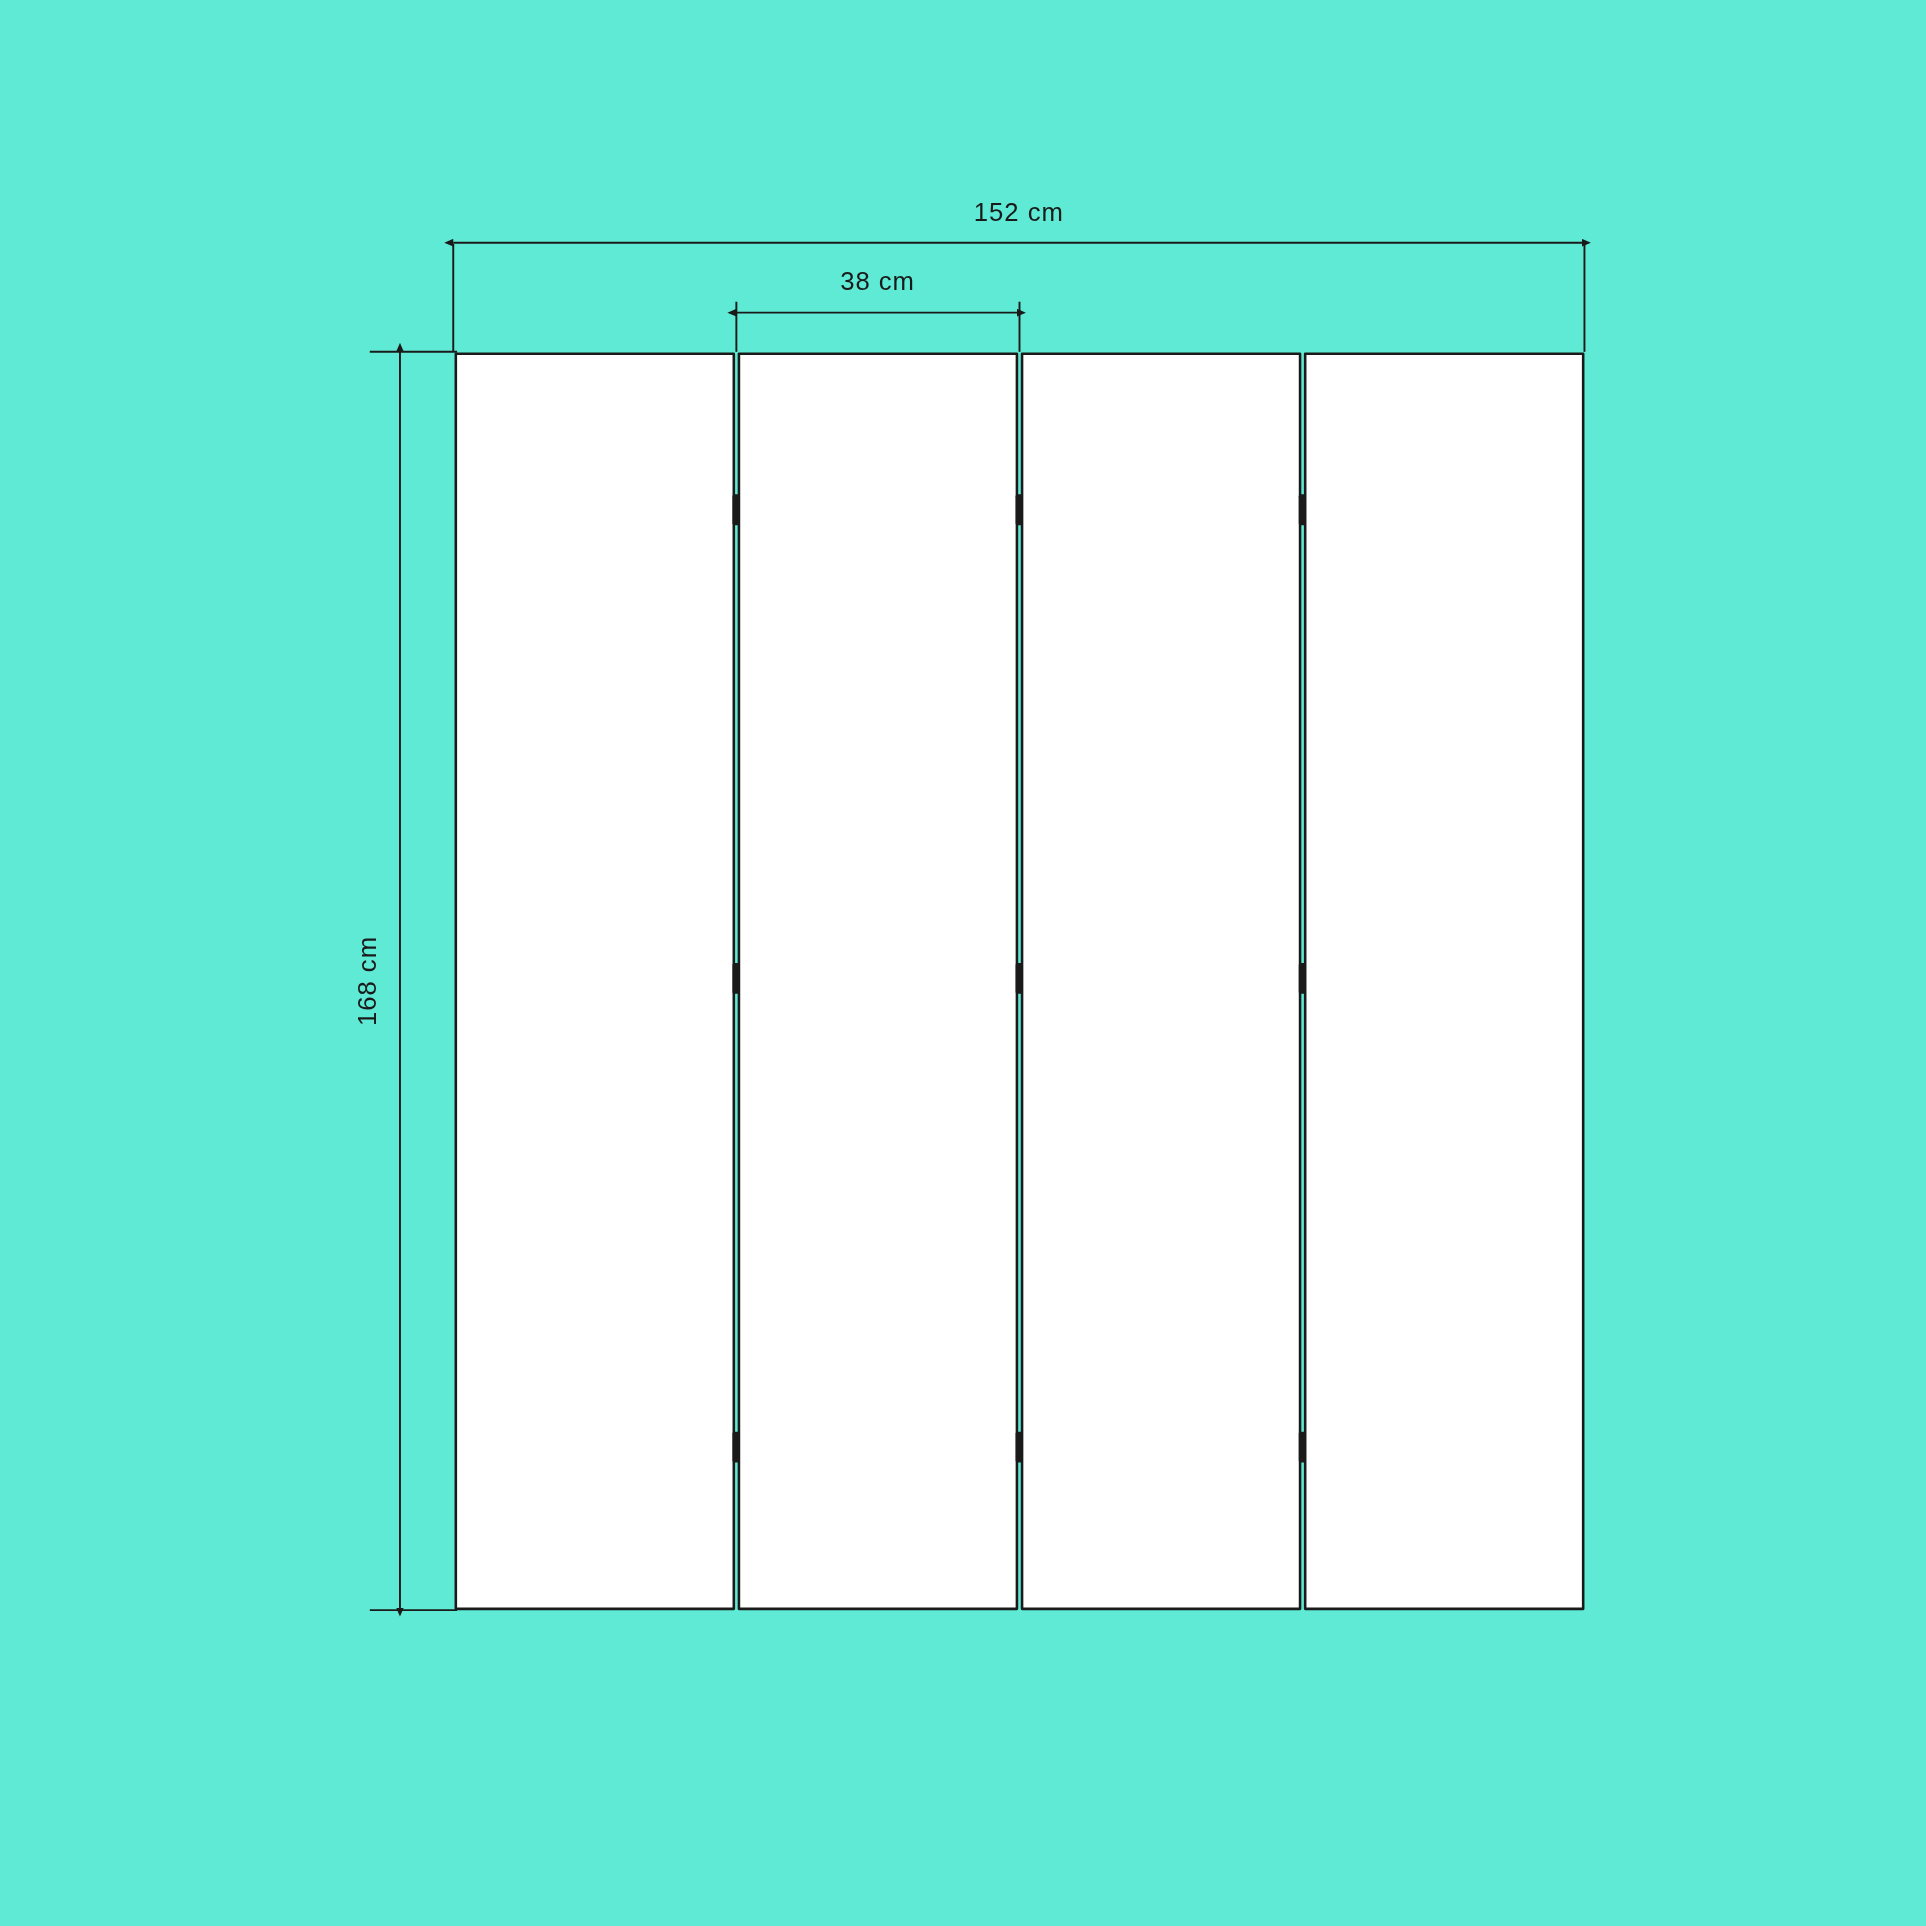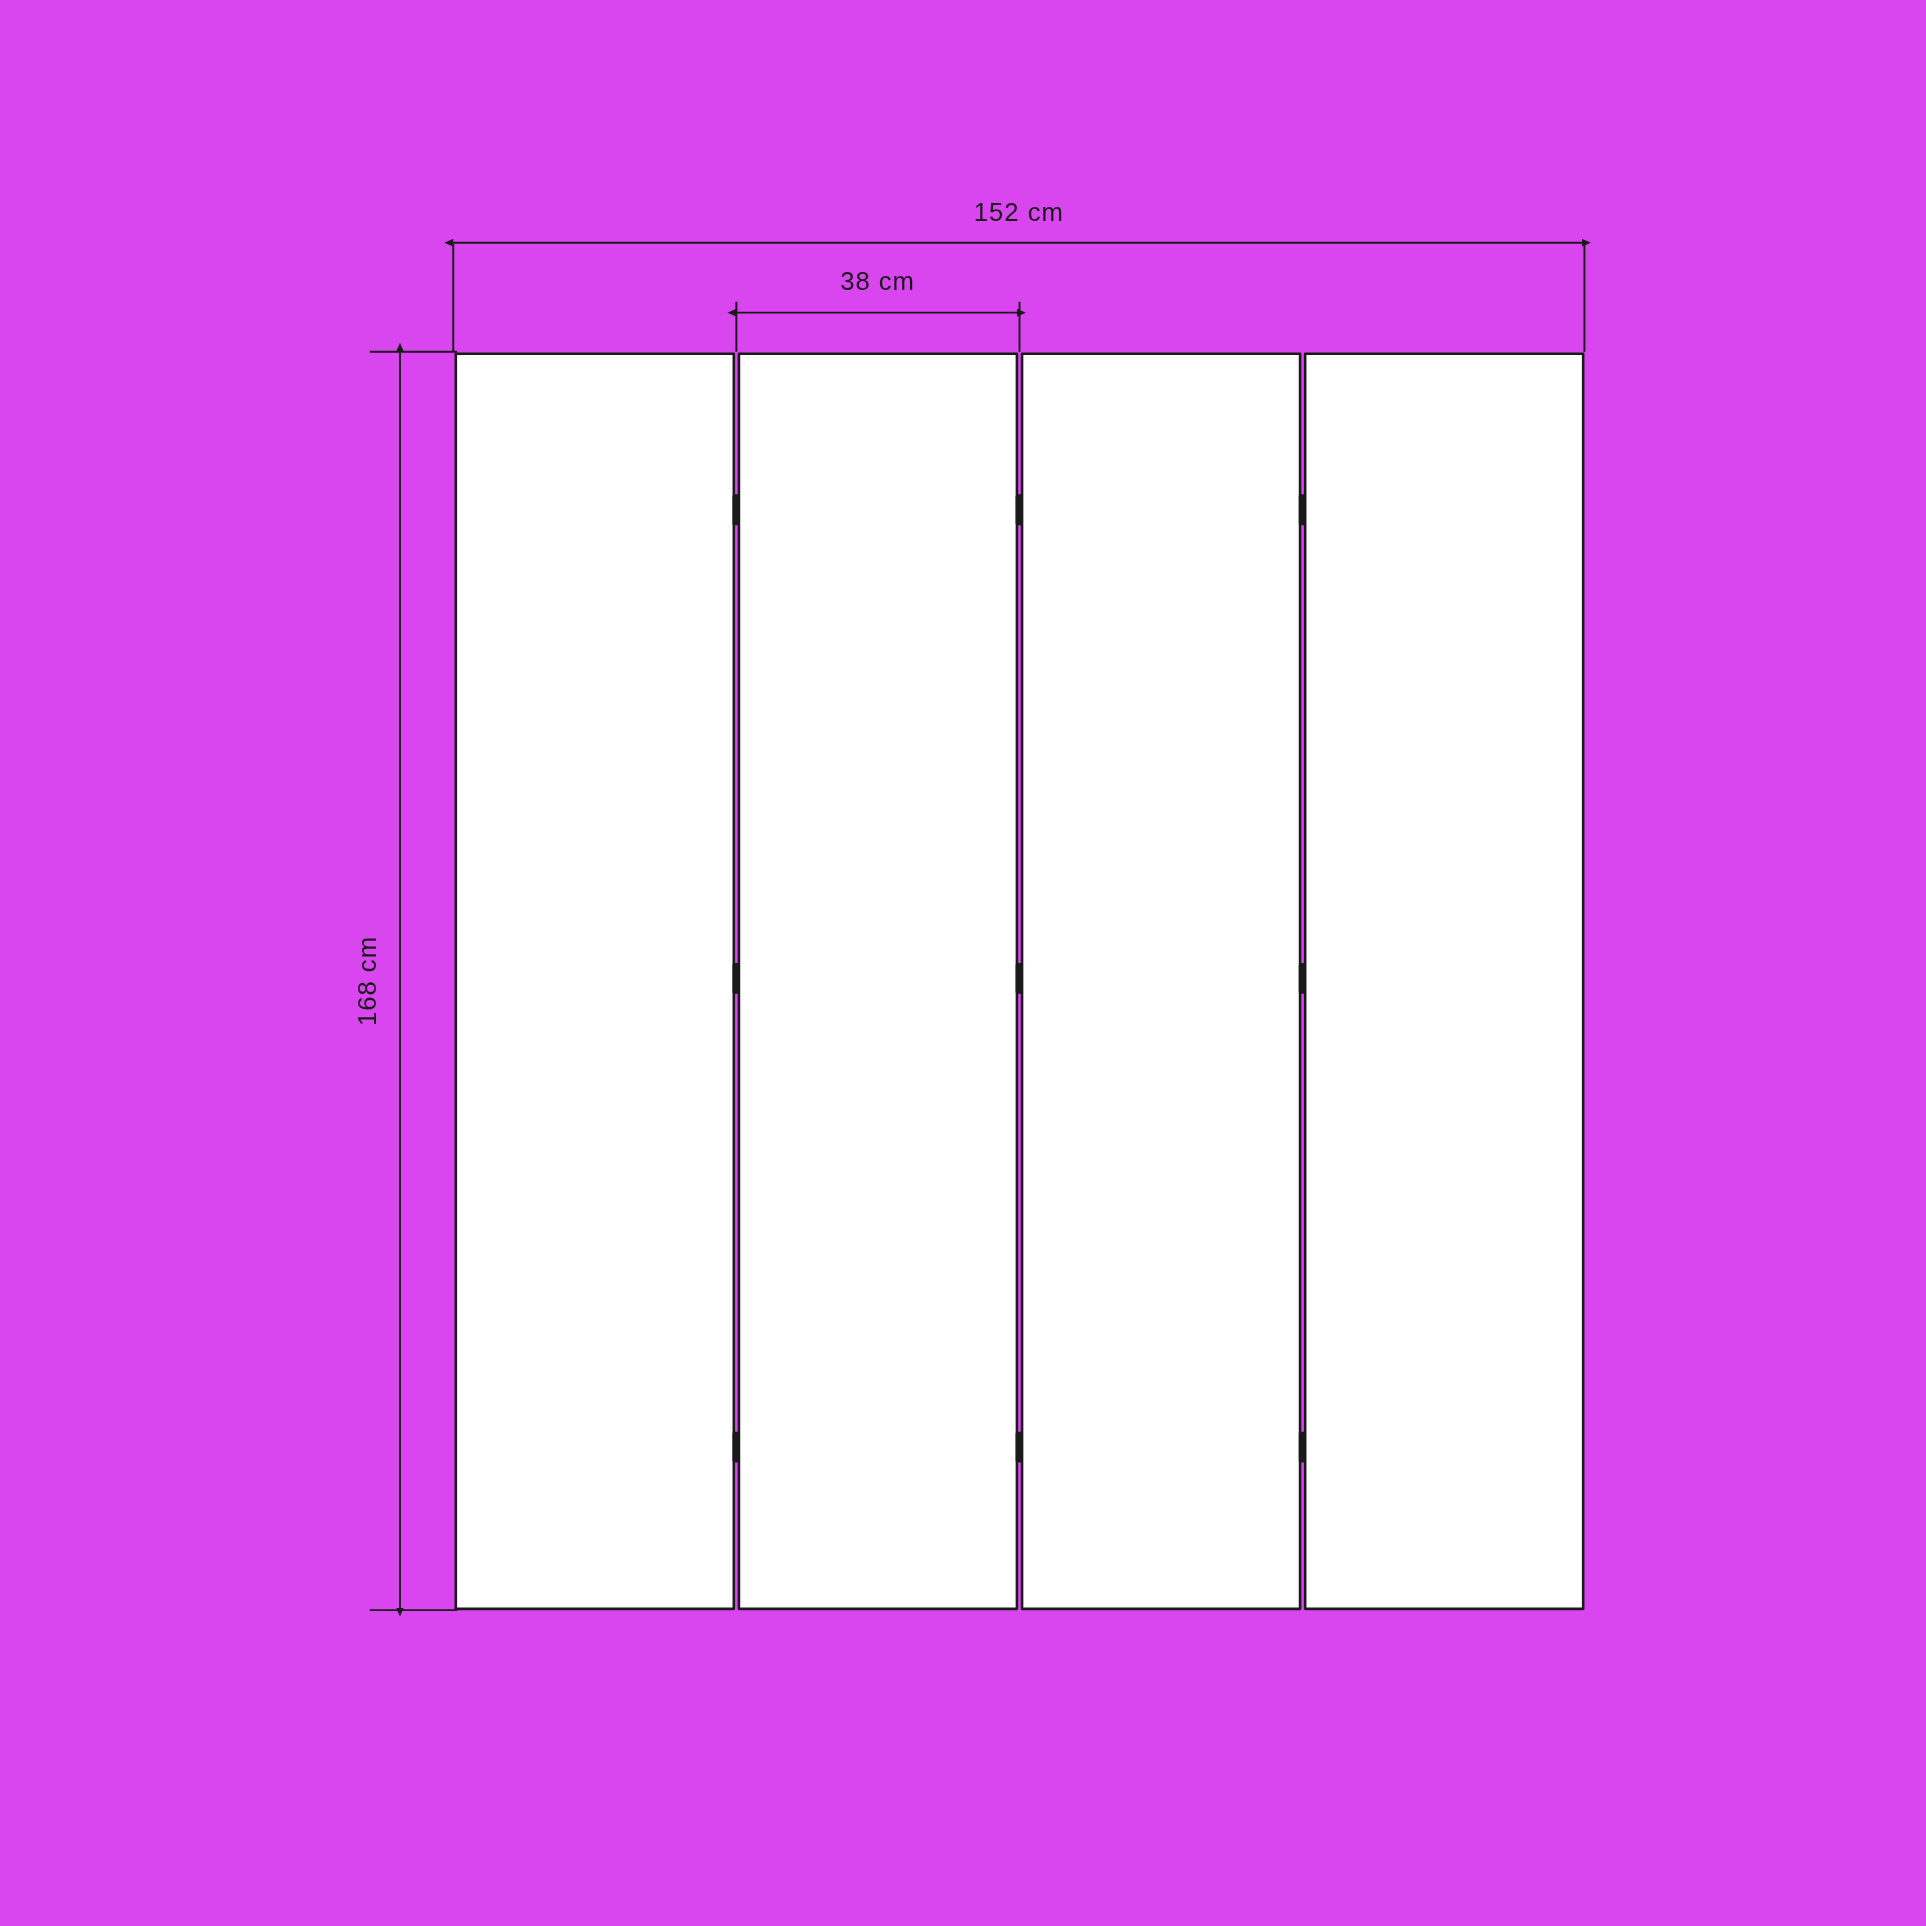--- a/index.html
+++ b/index.html
@@ -10,21 +10,21 @@
   body {
     width: 1926px;
     height: 1926px;
     font-family: "Liberation Sans", sans-serif;
     overflow: hidden;
   }
   #stage {
     position: relative;
     width: 1926px;
     height: 1926px;
-    background: #d946ef;
+    background: #5eead4;
   }
   svg.diagram {
     display: block;
     width: 1926px;
     height: 1926px;
   }
   .dim-text {
     font-family: "Liberation Sans", sans-serif;
     font-size: 40px;
     fill: #1a1a1a;

